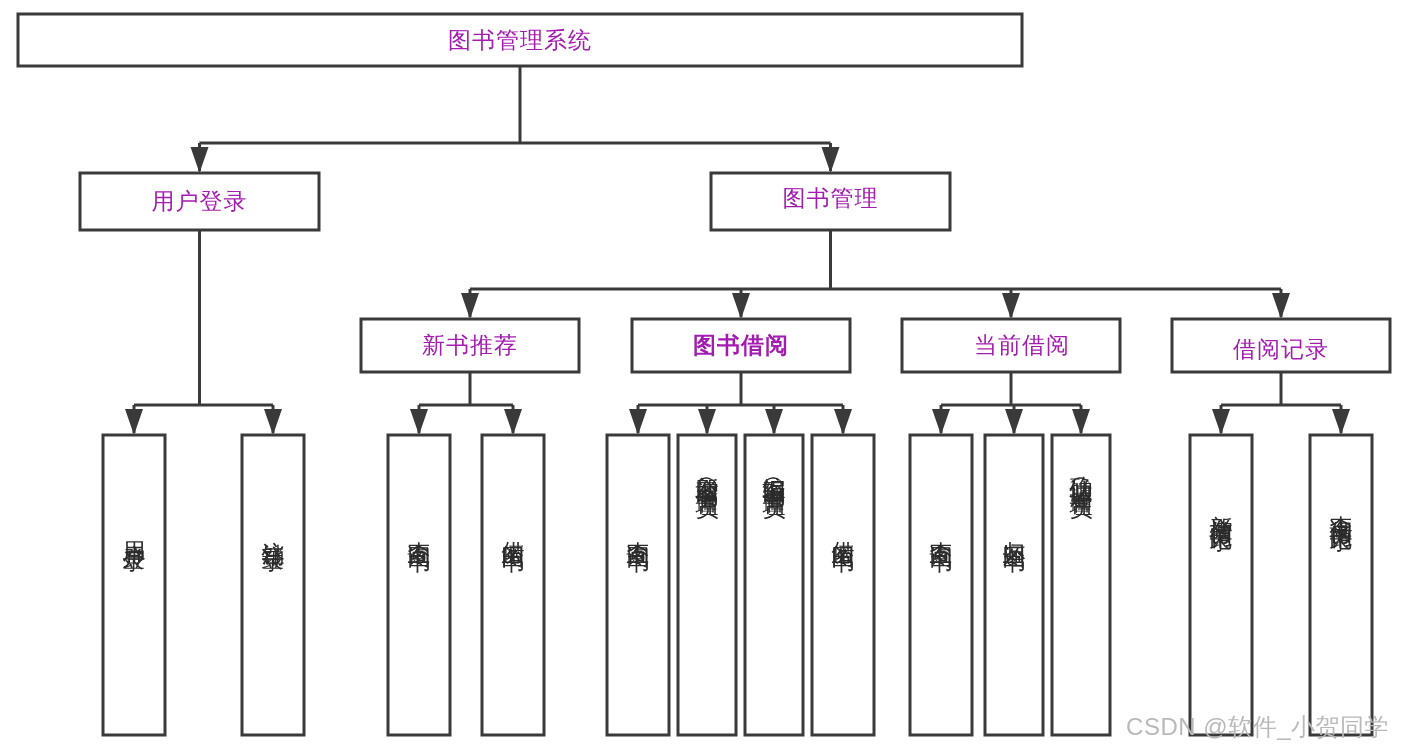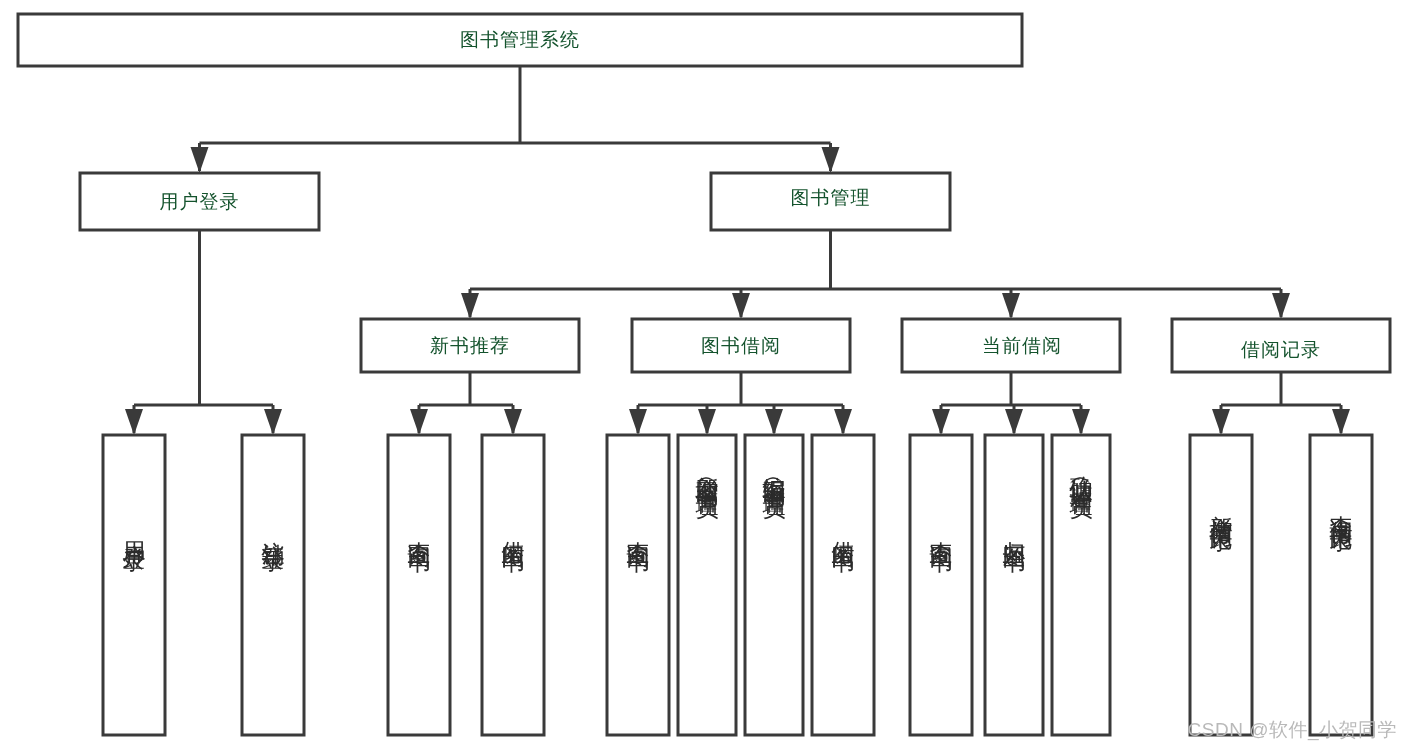--- a/index.html
+++ b/index.html
@@ -57,32 +57,32 @@
     color: #2b2b2b;
     letter-spacing: 3px;
     white-space: nowrap;
   }
   .hlabel {
     position: absolute;
     display: flex;
     align-items: center;
     justify-content: center;
     font-family: "Liberation Sans", "DejaVu Sans", sans-serif;
-    font-size: 19px;
-    color: #14532d;
+    font-size: 23px;
+    color: #a21caf;
     letter-spacing: 1px;
     pointer-events: none;
     white-space: nowrap;
   }
   #watermark {
     position: absolute;
-    right: 8px;
+    right: 16px;
     bottom: 4px;
     font-family: "Liberation Sans", "DejaVu Sans", sans-serif;
-    font-size: 19px;
+    font-size: 24px;
     color: #b9b9b9;
     letter-spacing: 0.5px;
     white-space: nowrap;
     pointer-events: none;
   }
 </style>
 </head>
 <body>
 
 <div id="diagram-root">
@@ -175,21 +175,21 @@
         <span class="vlabel" style="margin-top: 88px;">注销登录</span>
       </div>
       <div class="hlabel" style="left: 711px; top: 173px; width: 239px; height: 50px;">图书管理</div>
       <div class="hlabel" style="left: 361px; top: 319px; width: 218px; height: 53px; text-align: center;">新书推荐</div>
       <div class="vlabel-wrap" style="left: 388px; top: 435px; width: 62px; height: 300px;">
         <span class="vlabel" style="margin-top: 88px;">查询图书</span>
       </div>
       <div class="vlabel-wrap" style="left: 482px; top: 435px; width: 62px; height: 300px;">
         <span class="vlabel" style="margin-top: 88px;">借阅图书</span>
       </div>
-      <div class="hlabel" style="left: 632px; top: 319px; width: 218px; height: 53px;">图书借阅</div>
+      <div class="hlabel" style="left: 632px; top: 319px; width: 218px; height: 53px; font-weight: bold;">图书借阅</div>
       <div class="vlabel-wrap" style="left: 607px; top: 435px; width: 62px; height: 300px;">
         <span class="vlabel" style="margin-top: 88px;">查询图书</span>
       </div>
       <div class="vlabel-wrap" style="left: 678px; top: 435px; width: 58px; height: 300px;">
         <span class="vlabel" style="margin-top: 23px;">新增图书（管理员）</span>
       </div>
       <div class="vlabel-wrap" style="left: 745px; top: 435px; width: 58px; height: 300px;">
         <span class="vlabel" style="margin-top: 23px;">编辑图书（管理员）</span>
       </div>
       <div class="vlabel-wrap" style="left: 812px; top: 435px; width: 62px; height: 300px;">

